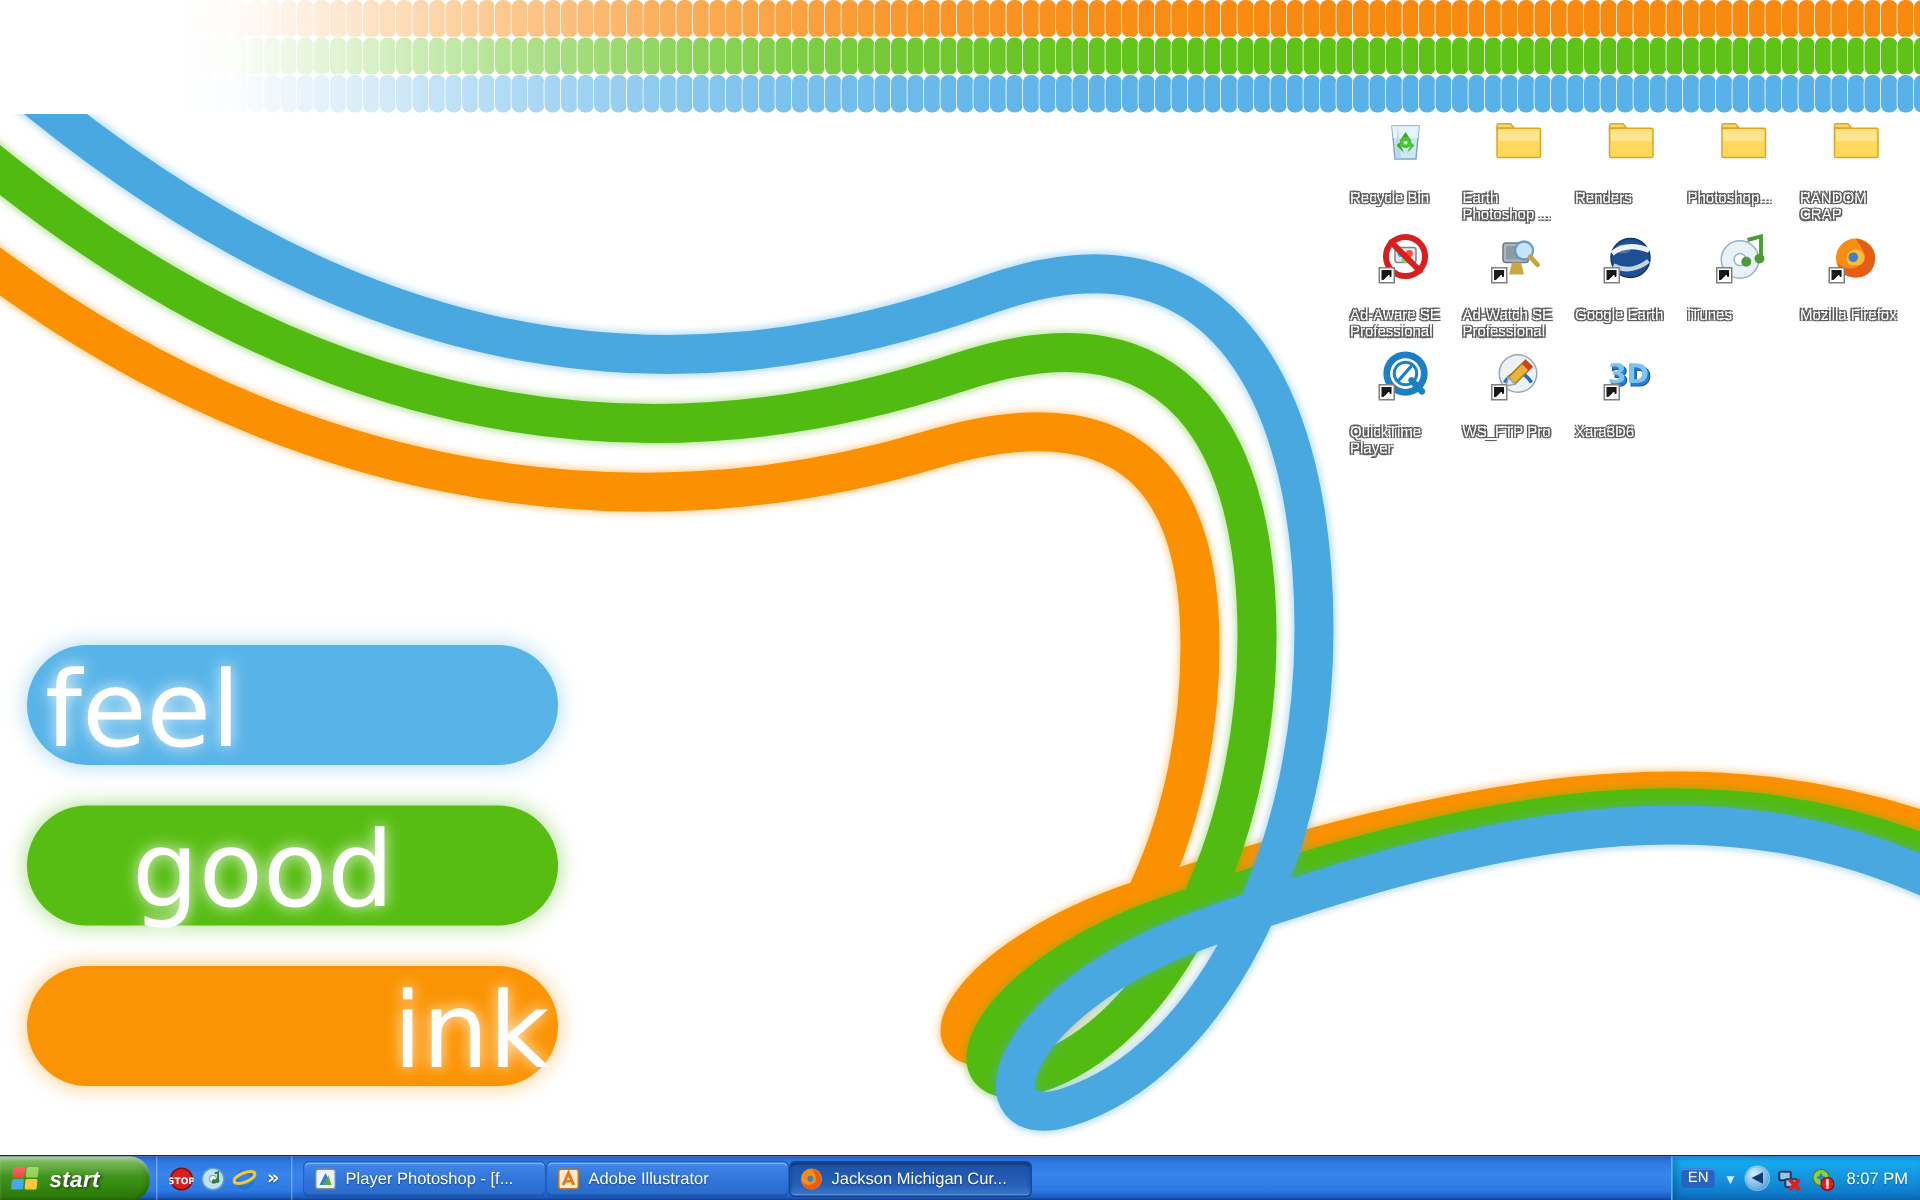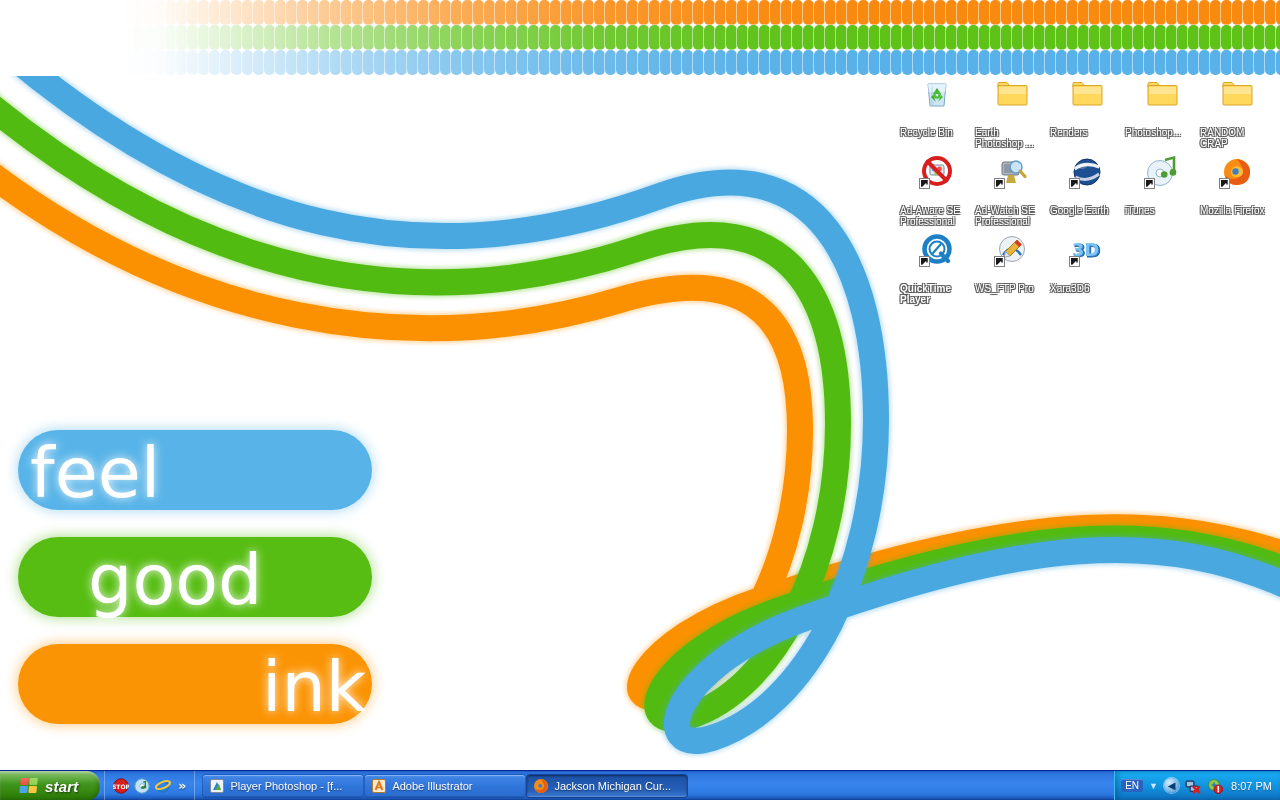--- a/index.html
+++ b/index.html
@@ -89,21 +89,21 @@
     display:flex; align-items:stretch;
   }
 
   
   #start-button {
     position:relative; width:100px; height:30px;
     background:linear-gradient(to bottom,
       #61b43b 0%, #4da326 10%, #3f941d 45%,
       #35870f 70%, #2c7a0a 88%, #256d07 100%);
     border-radius:0 14px 14px 0;
-    display:flex; align-items:center; padding-left:20px;
+    display:flex; align-items:center; padding-left:8px;
     box-shadow:inset -2px 0 4px rgba(0,0,0,.22),
                inset 0 2px 2px rgba(255,255,255,.30);
     cursor:pointer; flex:0 0 100px;
   }
   #start-button::after{
     content:""; position:absolute; left:0; top:0; right:0; height:13px;
     border-radius:0 13px 0 0;
     background:linear-gradient(to bottom,rgba(255,255,255,.34),rgba(255,255,255,0));
     pointer-events:none;
   }
@@ -744,21 +744,21 @@
                  Q25 18 21 11 Q19 7 16 3 Z" fill="#e85d14"></path>
         <path d="M15 10 Q22 11 22 16 Q22 21 15 21 Q10 21 10 16 Q10 12 15 10 Z" fill="#ffc43d" opacity=".85"></path>
         <circle cx="14.5" cy="15.5" r="3.2" fill="#3b7fc4"></circle>
       </svg><span class="shortcut-arrow">
             <svg class="sa-svg" width="9" height="9" viewBox="0 0 9 9" style="position:absolute;left:0;top:0;">
               <path d="M2 7 L7 2 M4 2 L7 2 L7 5" stroke="#111" stroke-width="1.4" fill="none" stroke-linecap="round"></path>
             </svg>
           </span></div>
         <div class="lbl">Mozilla Firefox</div>
       </div>
-      <div class="desk-icon" style="left: 0px; top: 156px; font-weight: bold;">
+      <div class="desk-icon" style="left: 0px; top: 156px;">
         <div class="glyph">
       <svg width="32" height="32" viewBox="0 0 32 32">
         <circle cx="16" cy="15" r="12.5" fill="none" stroke="#1d7fc4" stroke-width="4.5"></circle>
         <circle cx="16" cy="15" r="7.5" fill="none" stroke="#1d7fc4" stroke-width="2"></circle>
         <path d="M12 19 L19.5 10.5" stroke="#1d7fc4" stroke-width="2.2" stroke-linecap="round"></path>
         <path d="M20 19.5 L27 27" stroke="#1d7fc4" stroke-width="4.2" stroke-linecap="round"></path>
       </svg><span class="shortcut-arrow">
             <svg class="sa-svg" width="9" height="9" viewBox="0 0 9 9" style="position:absolute;left:0;top:0;">
               <path d="M2 7 L7 2 M4 2 L7 2 L7 5" stroke="#111" stroke-width="1.4" fill="none" stroke-linecap="round"></path>
             </svg>

